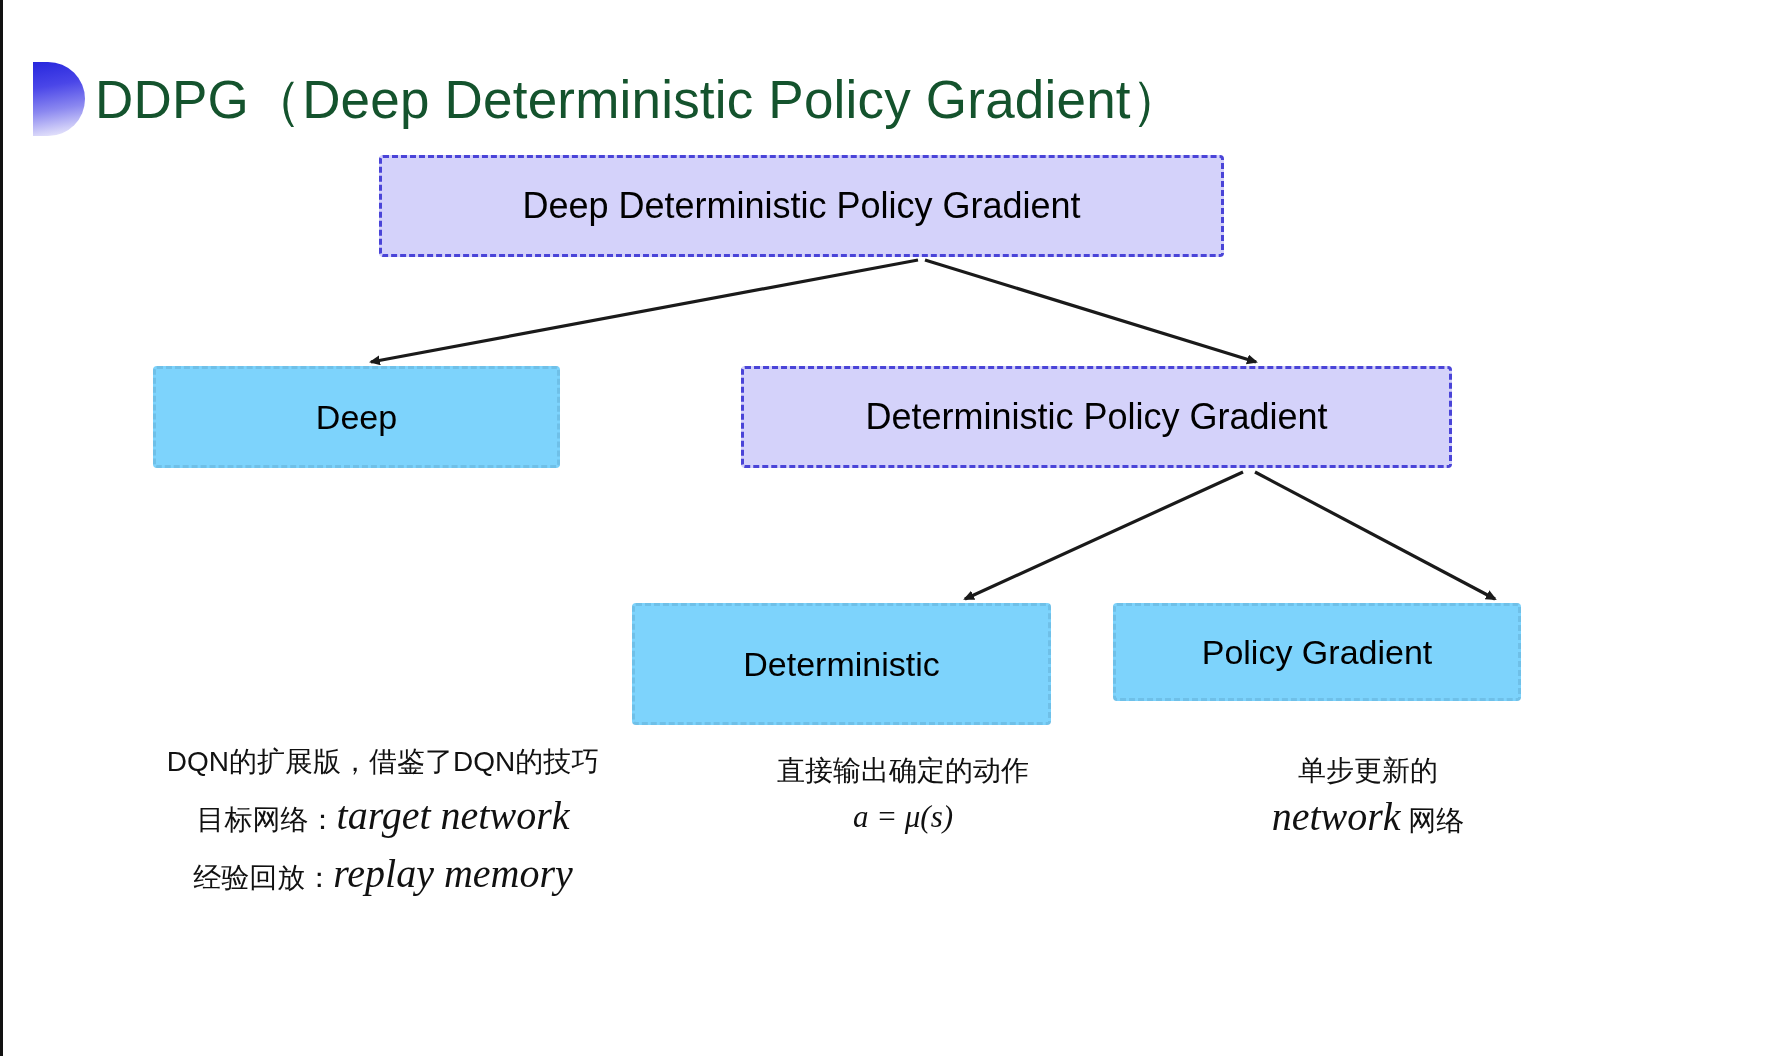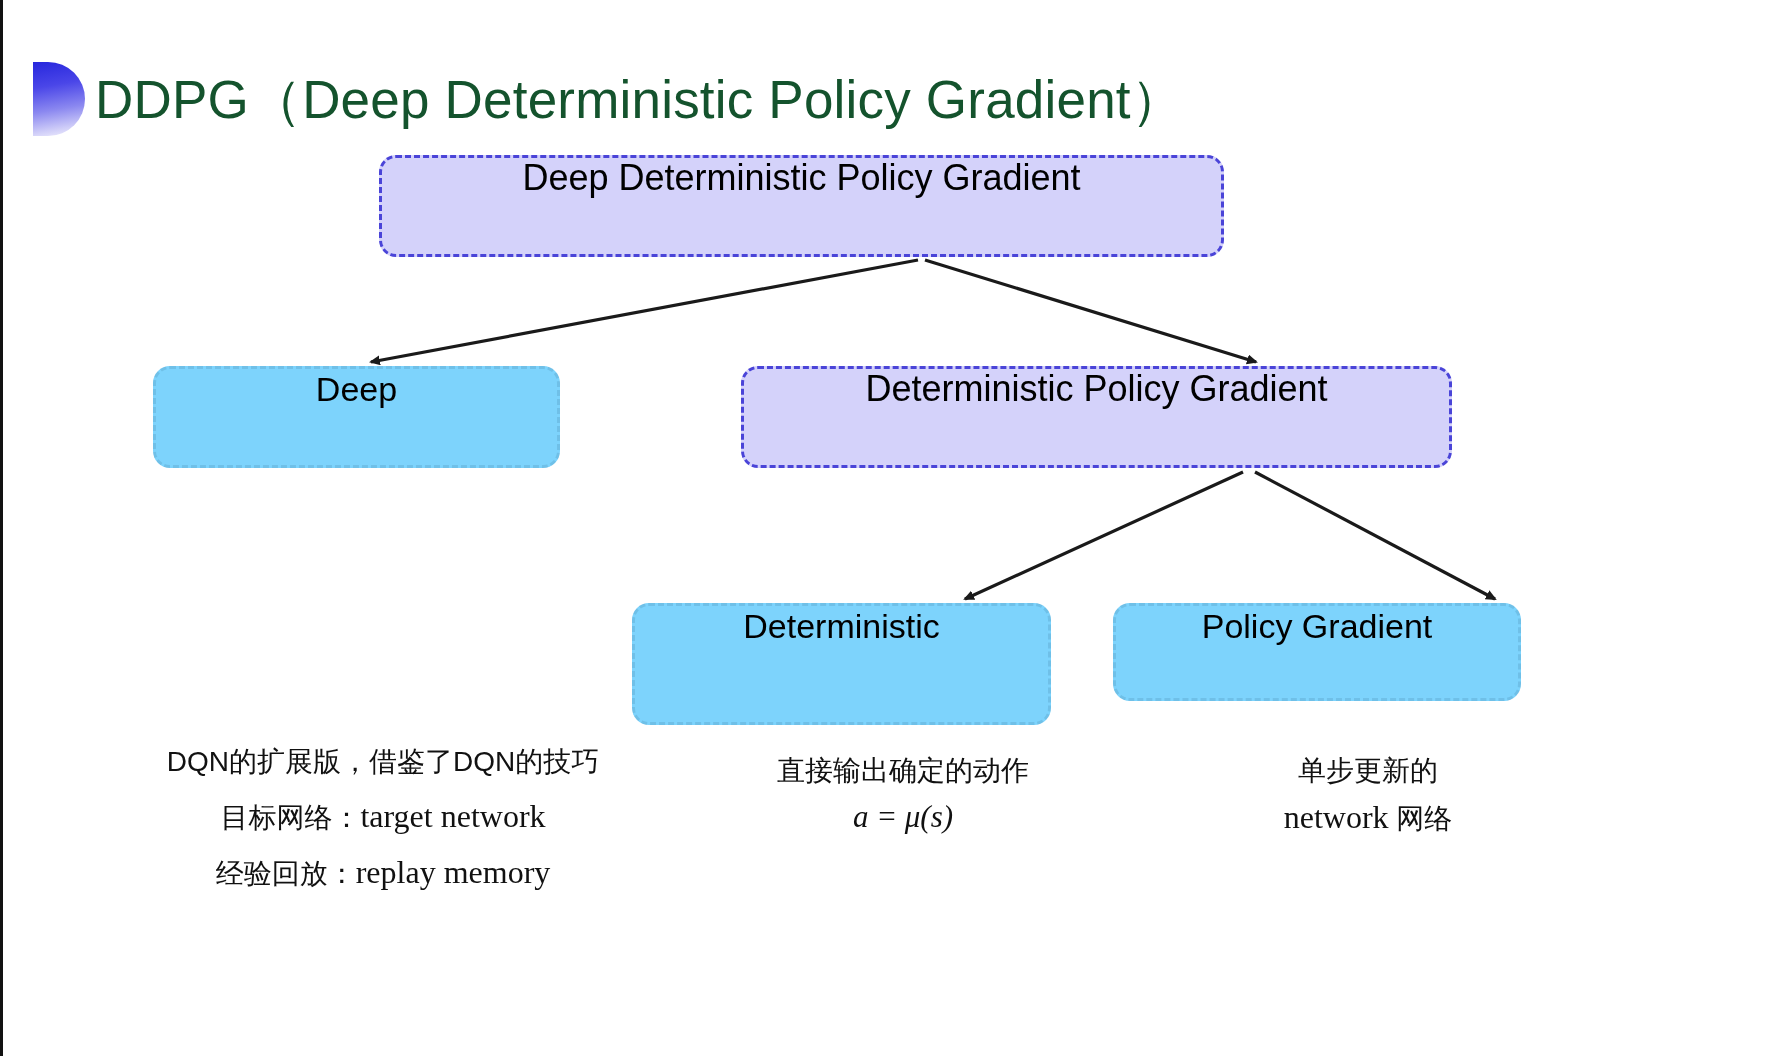--- a/index.html
+++ b/index.html
@@ -38,22 +38,23 @@
     color: #14532d;
     white-space: nowrap;
     letter-spacing: 0.2px;
   }
 
   
   .node {
     position: absolute;
     box-sizing: border-box;
     display: flex;
+    align-items: center;
     justify-content: center;
-    border-radius: 17px;
+    border-radius: 4px;
     color: #000000;
     text-align: center;
   }
   .node-purple {
     background: #d4d2fa;
     border: 3px dashed #4a44d8;
   }
   .node-cyan {
     background: #7dd3fc;
     border: 3px dashed #6fc0e8;
@@ -87,21 +88,22 @@
   .caption {
     position: absolute;
     color: #111111;
     text-align: center;
     font-size: 28px;
     line-height: 54px;
     white-space: nowrap;
   }
   .serif-i {
     font-family: "Liberation Serif", "DejaVu Serif", serif;
-    font-size: 32px;
+    font-style: italic;
+    font-size: 40px;
   }
   .math {
     font-family: Liberation Serif, serif;
     font-style: italic;
     font-size: 31px;
   }
   #caption-left {
     left: 60px;
     top: 735px;
     width: 640px;

